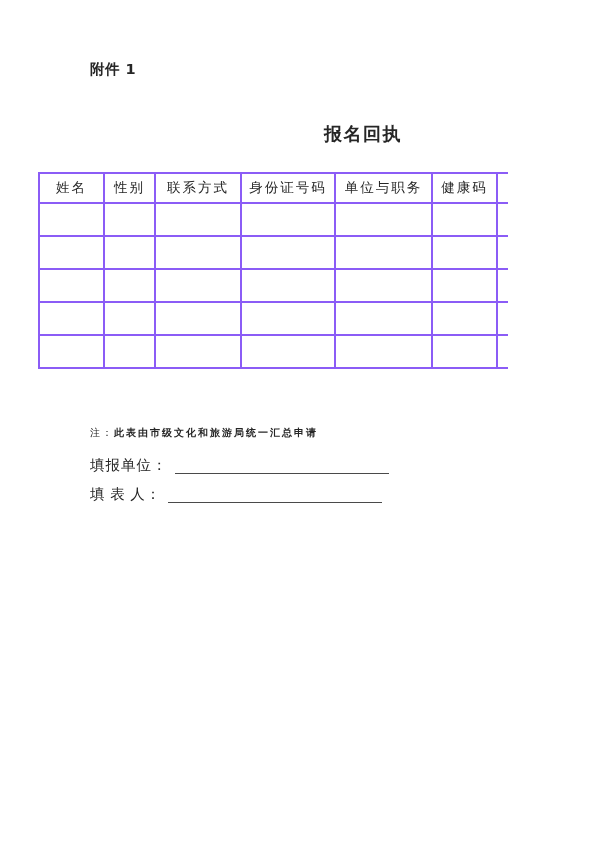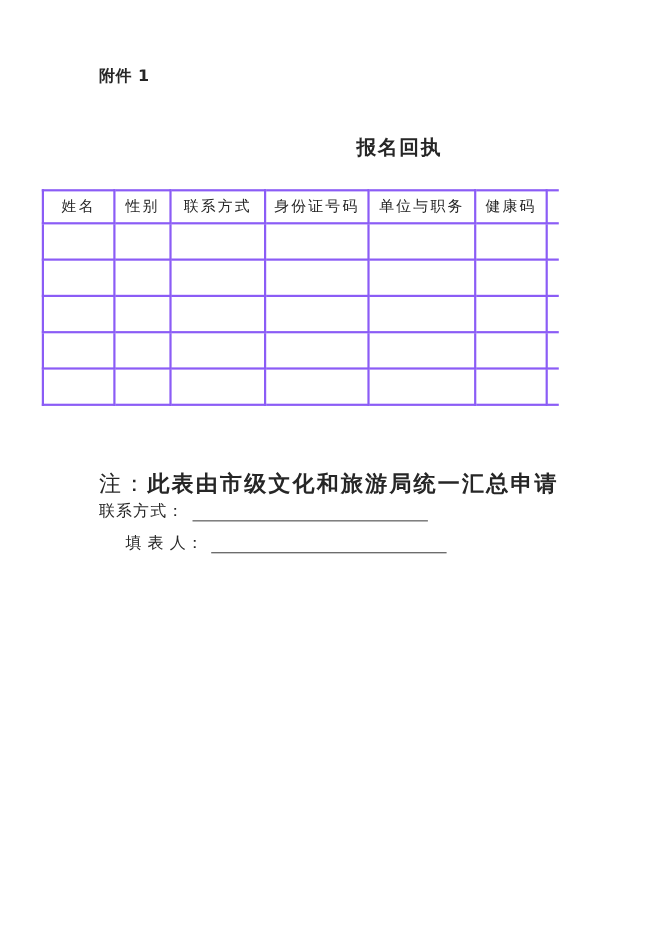--- a/index.html
+++ b/index.html
@@ -78,38 +78,38 @@
     white-space: nowrap;
   }
   table.reg td {
     height: 31px;
     background: #ffffff;
   }
   .note {
     position: absolute;
     left: 90px;
     top: 426px;
-    font-size: 20px;
+    font-size: 10px;
     letter-spacing: 2px;
     white-space: nowrap;
   }
   .note .note-body {
     font-weight: 700;
   }
   .field {
     position: absolute;
     left: 90px;
     font-size: 14.5px;
     letter-spacing: 1px;
     white-space: nowrap;
     height: 18px;
     line-height: 18px;
   }
   .field-1 { top: 456px; }
-  .field-2 { top: 485px; margin-left: 24px; }
+  .field-2 { top: 485px; }
   .field-3 { top: 514px; }
   .field .flabel {
     display: inline-block;
     vertical-align: bottom;
   }
   .field .blank {
     display: inline-block;
     width: 214px;
     height: 16px;
     margin-left: 7px;
@@ -195,21 +195,21 @@
           <td></td>
         </tr>
       </tbody>
   </table>
 
   <div class="note">
     <span class="note-prefix">注：</span><span class="note-body">此表由市级文化和旅游局统一汇总申请</span>
   </div>
 
   <div class="field field-1">
-    <span class="flabel">联系方式：</span><span class="blank"></span>
+    <span class="flabel">填报单位：</span><span class="blank"></span>
   </div>
 
   <div class="field field-2">
     <span class="flabel">填 表 人：</span><span class="blank"></span>
   </div>
 
 
 </div>
 
 </body></html>

